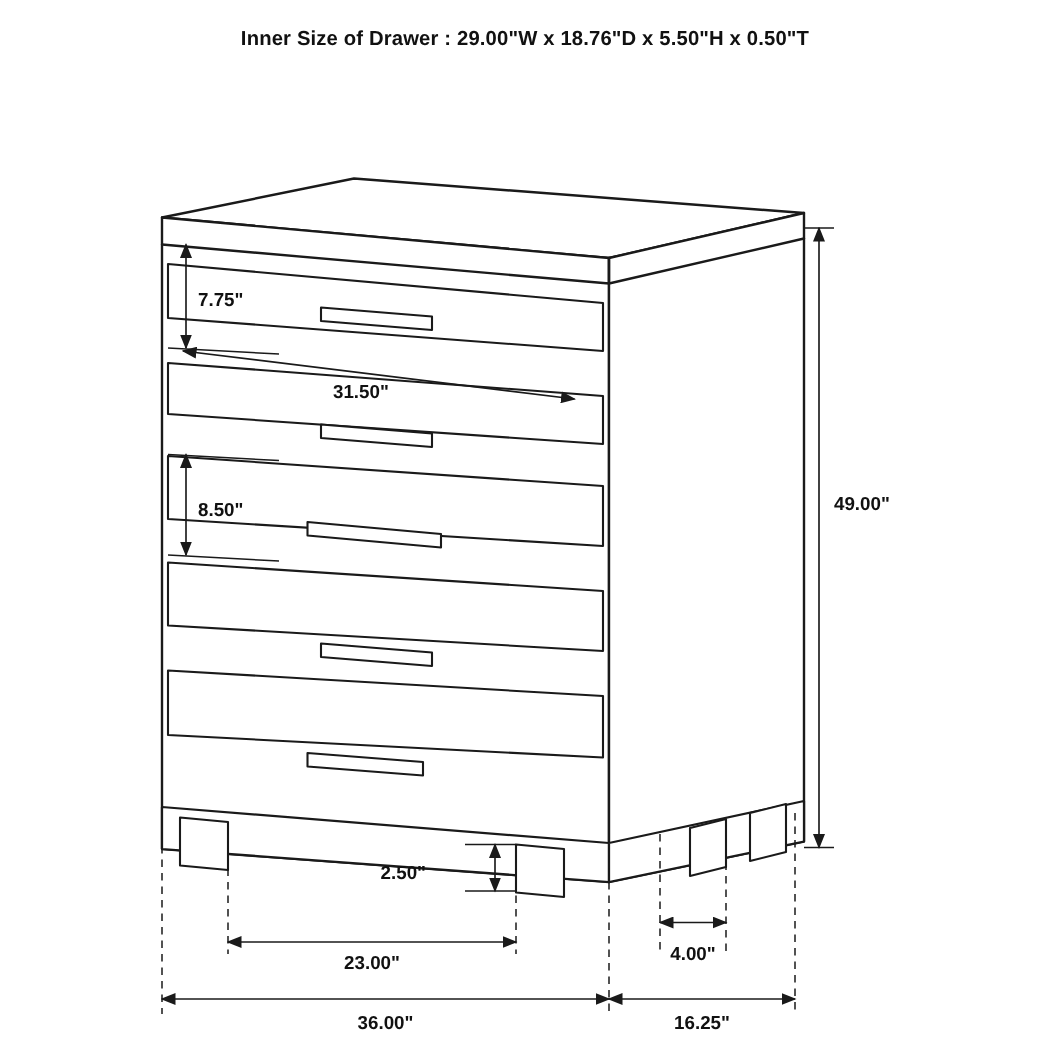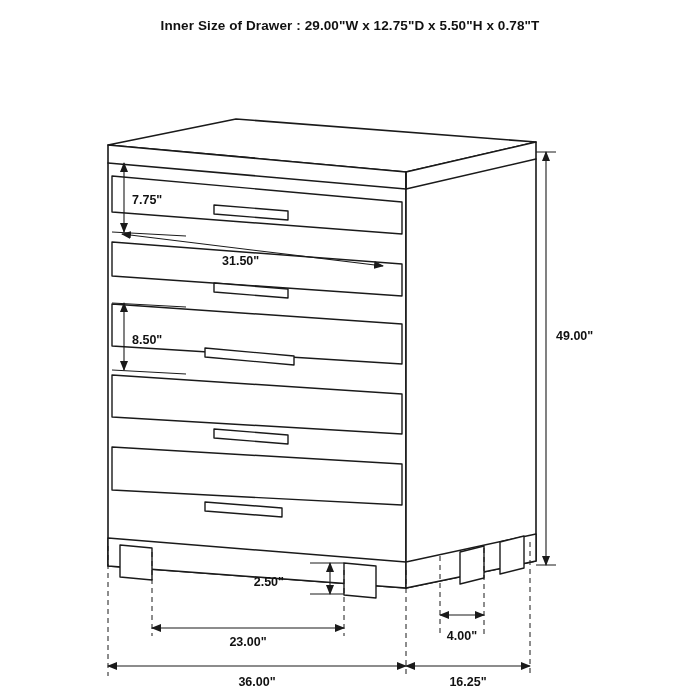--- a/index.html
+++ b/index.html
@@ -40,21 +40,21 @@
     font-size: 12.5px;
     font-weight: bold;
     fill: #111111;
   }
 </style>
 </head>
 <body>
 
 <div id="root">
 
-  <div class="title">Inner Size of Drawer : 29.00"W x 12.75"D x 5.50"H x 0.78"T</div>
+  <div class="title">Inner Size of Drawer : 29.00"W x 18.76"D x 5.50"H x 0.50"T</div>
 
   <svg class="diagram" width="700" height="700" viewBox="0 0 700 700">
 
     <defs>
       <marker id="arrEnd" markerWidth="10" markerHeight="8" refX="9" refY="4" orient="auto" markerUnits="userSpaceOnUse">
         <path d="M0,0 L10,4 L0,8 z" fill="#1a1a1a"></path>
       </marker>
       <marker id="arrStart" markerWidth="10" markerHeight="8" refX="1" refY="4" orient="auto" markerUnits="userSpaceOnUse">
         <path d="M10,0 L0,4 L10,8 z" fill="#1a1a1a"></path>
       </marker>

